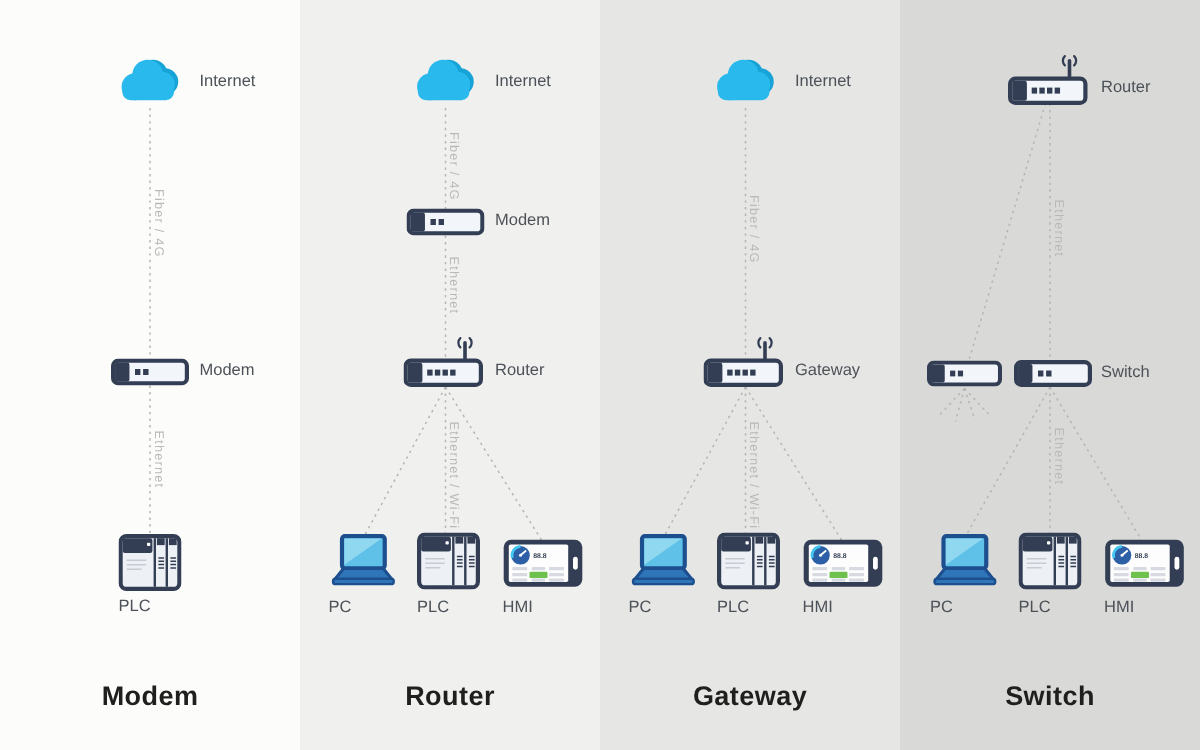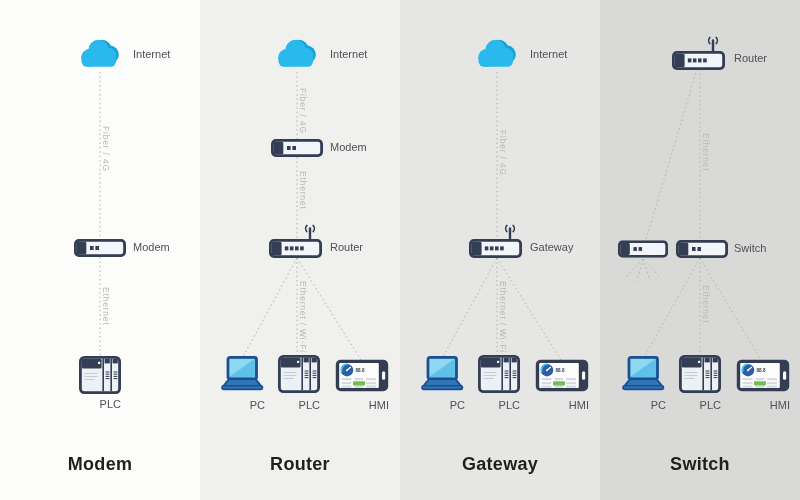--- a/index.html
+++ b/index.html
@@ -12,21 +12,21 @@
   .bg-2{left:200px;background:#f0f0ee;}
   .bg-3{left:400px;background:#e6e6e4;}
   .bg-4{left:600px;background:#d9d9d7;}
   .lines{position:absolute;left:0;top:0;z-index:1;}
   .node{position:absolute;z-index:2;}
   .node svg{display:block;width:100%;height:100%;}
   .dev-label{
     position:absolute;z-index:2;font-size:11px;color:#4c5258;
     white-space:nowrap;
   }
-  .dev-label.center{text-align:right;}
+  .dev-label.center{text-align:left;}
   .vlabel{
     position:absolute;z-index:2;writing-mode:vertical-rl;
     font-size:8.5px;color:#b9b9b9;letter-spacing:0.8px;white-space:nowrap;
   }
   .col-title{
     position:absolute;z-index:2;width:200px;text-align:center;
     font-size:18px;font-weight:800;color:#1f1f1d;letter-spacing:0.3px;
   }
   .hmi-num{font-size:4.6px;font-weight:bold;fill:#333e54;font-family:"Liberation Sans",sans-serif;}
 </style>

